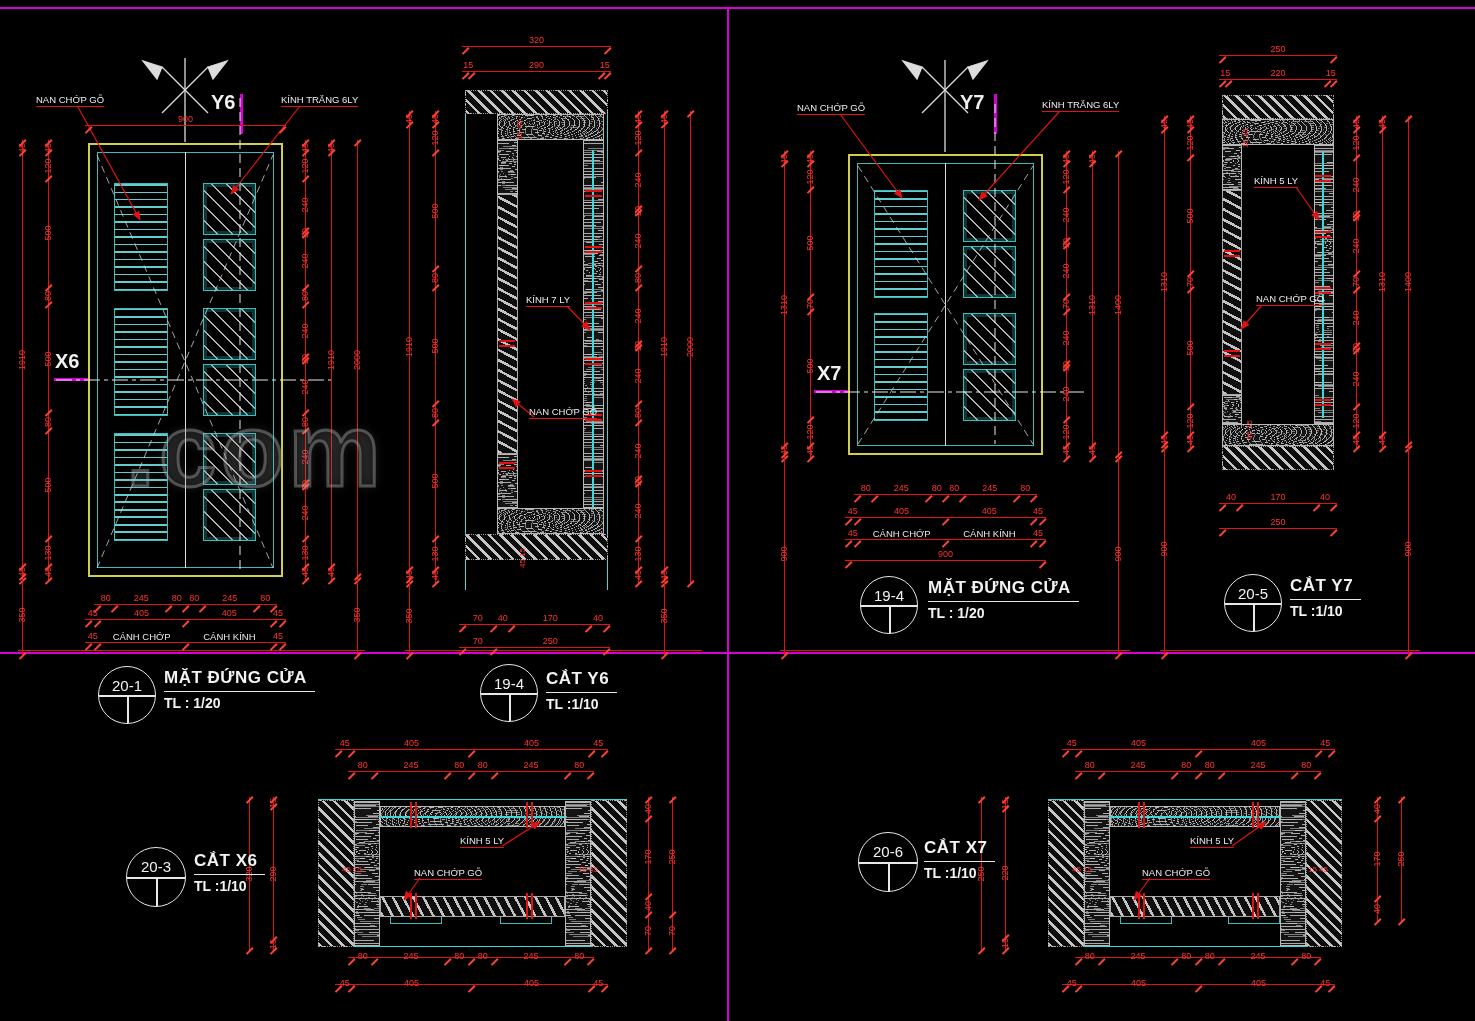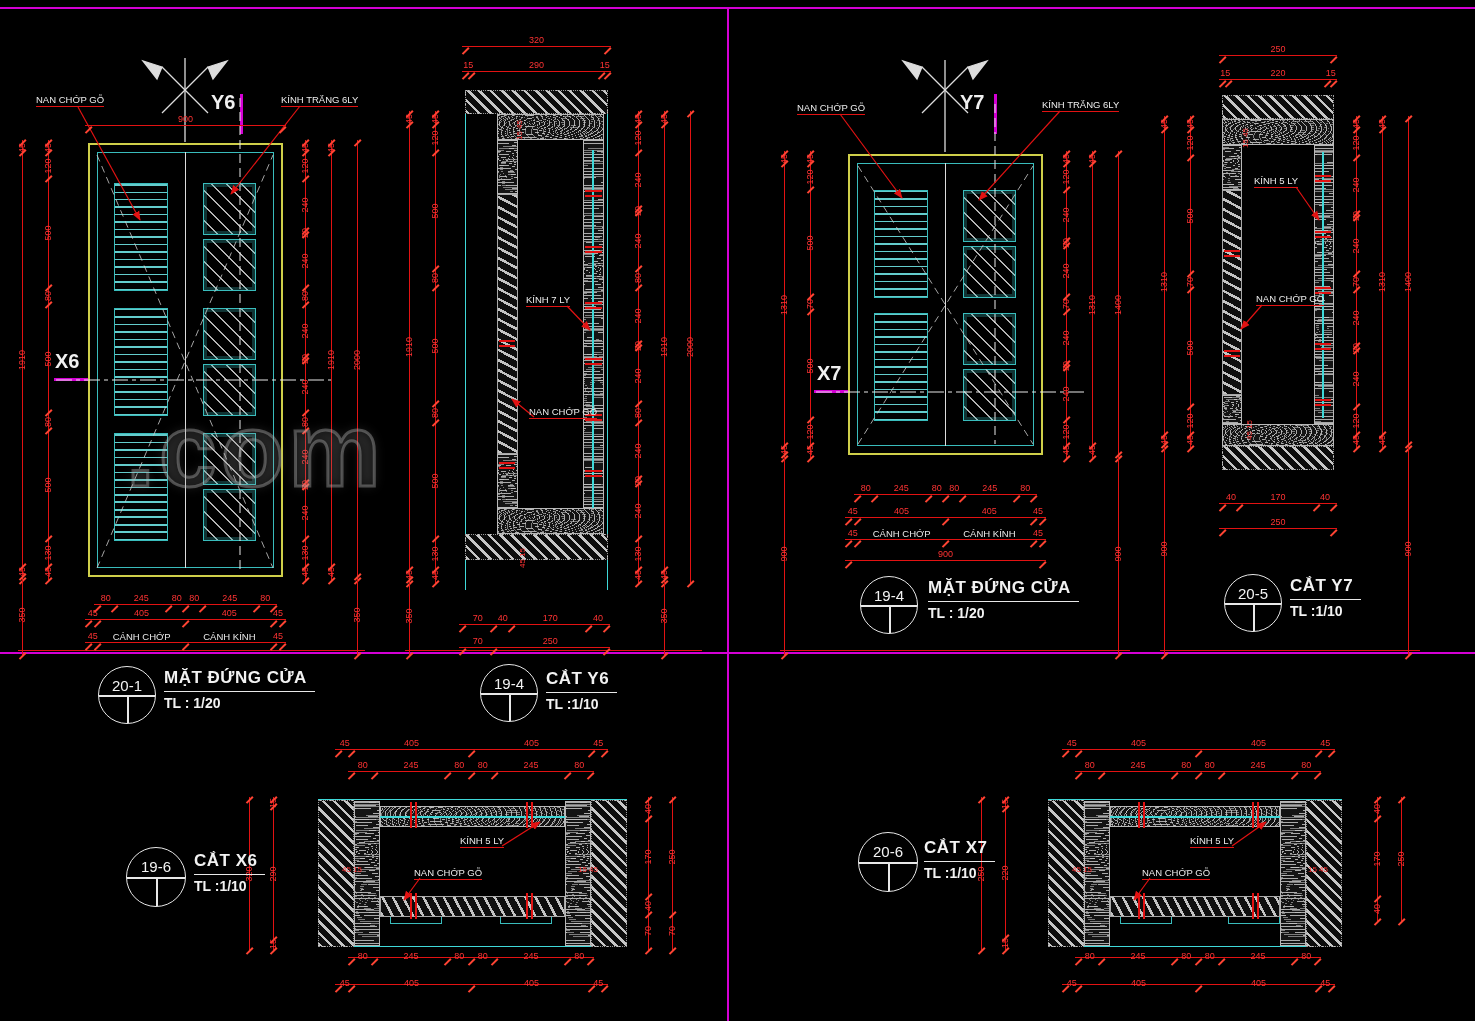--- a/index.html
+++ b/index.html
@@ -1053,21 +1053,21 @@
 
   <div class="tcirc" style="left:480px;top:664px;width:58px;height:58px">
     <span class="tnum">19-4</span>
     </div>
   <div class="ttl" style="left:546px;top:669px">
     <div class="tname">CẮT Y6</div>
     <div class="tscale">TL :1/10</div>
     </div>
 
   <div class="tcirc" style="left:126px;top:847px;width:60px;height:60px">
-    <span class="tnum">19-6</span>
+    <span class="tnum">20-3</span>
     </div>
   <div class="ttl" style="left:194px;top:851px">
     <div class="tname">CẮT X6</div>
     <div class="tscale">TL :1/10</div>
     </div>
 
   <div class="tcirc" style="left:860px;top:576px;width:58px;height:58px">
     <span class="tnum">19-4</span>
     </div>
   <div class="ttl" style="left:928px;top:578px">

